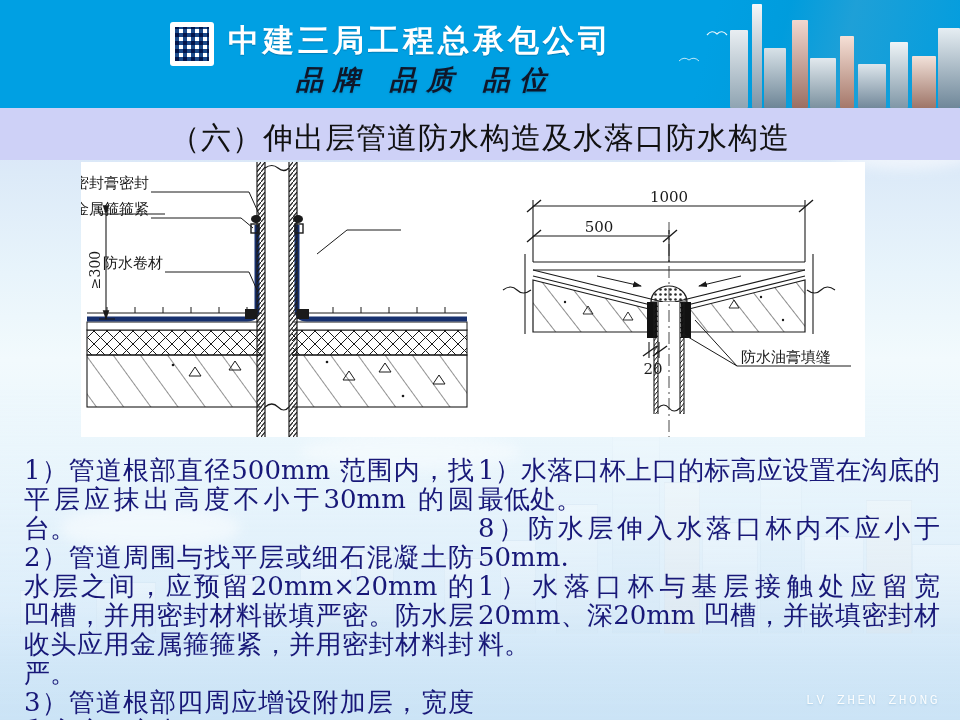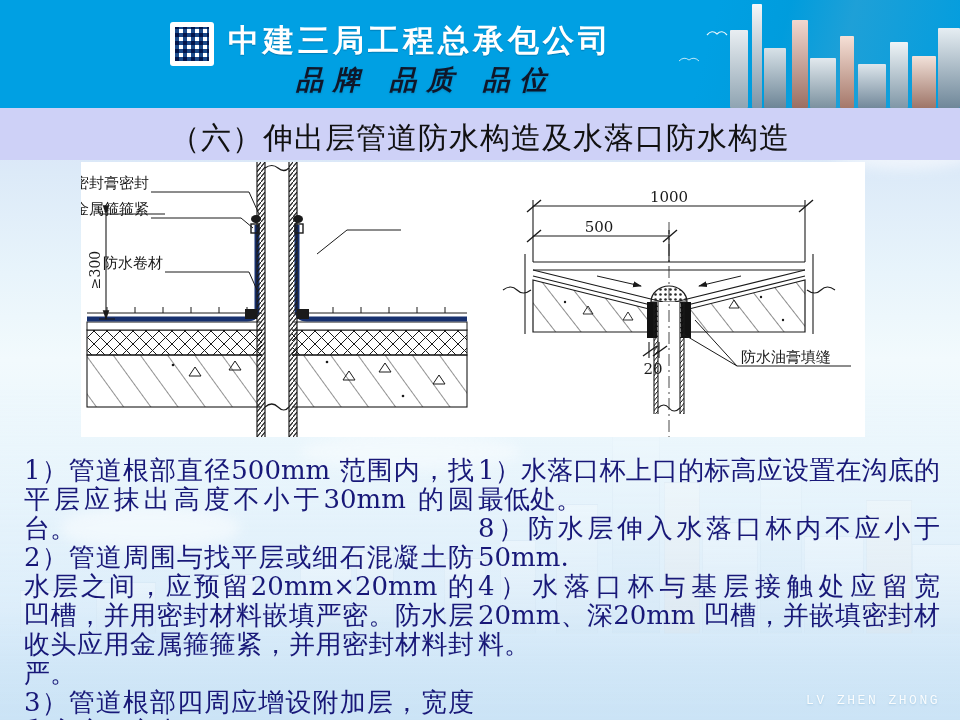--- a/index.html
+++ b/index.html
@@ -352,17 +352,17 @@
 
   <div class="col col-left">
     <p>1）管道根部直径500mm 范围内，找平层应抹出高度不小于30mm 的圆台。</p>
     <p>2）管道周围与找平层或细石混凝土防水层之间，应预留20mm×20mm 的凹槽，并用密封材料嵌填严密。防水层收头应用金属箍箍紧，并用密封材料封严。</p>
     <p>3）管道根部四周应增设附加层，宽度和高度不应小于300mm。</p>
   </div>
 
   <div class="col col-right">
     <p>1）水落口杯上口的标高应设置在沟底的最低处。</p>
     <p>8）防水层伸入水落口杯内不应小于50mm.</p>
-    <p>4）水落口杯与基层接触处应留宽20mm、深20mm 凹槽，并嵌填密封材料。</p>
+    <p>1）水落口杯与基层接触处应留宽20mm、深20mm 凹槽，并嵌填密封材料。</p>
   </div>
 
   <div class="watermark">LV ZHEN ZHONG</div>
 </div>
 
 </body></html>

